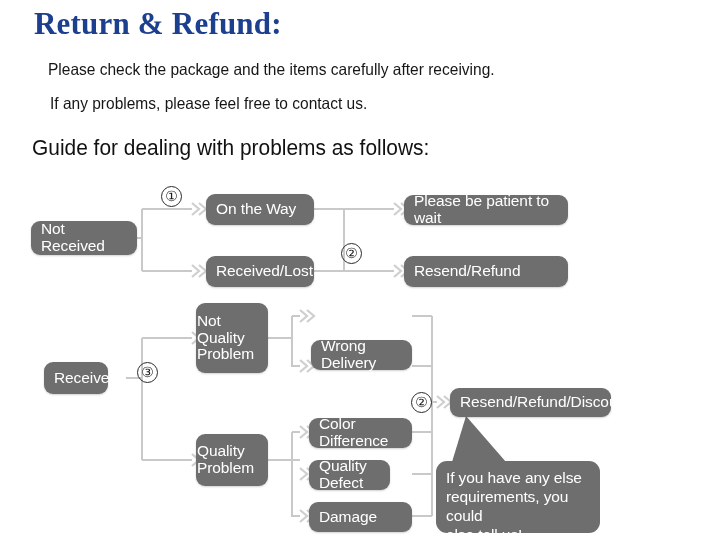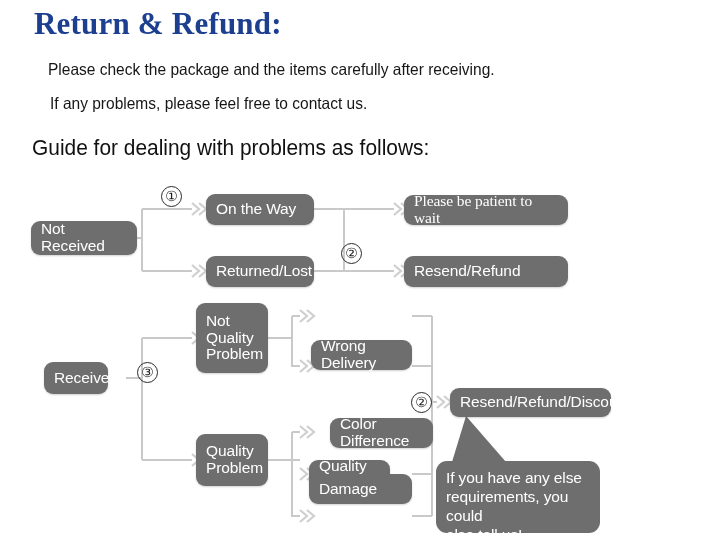--- a/index.html
+++ b/index.html
@@ -52,21 +52,21 @@
     justify-content:flex-start;
     box-sizing:border-box;
     padding:0 10px;
     font-size:15.5px;
     line-height:1.08;
     white-space:pre-line;
     letter-spacing:-0.1px;
     box-shadow:0 1px 2px rgba(0,0,0,0.18);
   }
   .node.center{justify-content:center;text-align:center;}
-  .node.multi{align-items:center;padding:4px 10px;}
+  .node.multi{align-items:center;padding:4px 1px;}
 
   .marker{
     position:absolute;
     width:21px;height:21px;
     border:1.4px solid #2a2a2a;
     border-radius:50%;
     color:#1d1d1d;
     font-family:"Liberation Serif","DejaVu Serif",serif;
     font-size:14px;
     display:flex;align-items:center;justify-content:center;
@@ -179,43 +179,43 @@
           <use href="#ahead" x="437" y="402"></use>
         </g>
 
       <path d="M466,416 L506,462 L452,462 Z" fill="#6e6e6e" stroke="none"></path>
     </svg>
 
     <div class="node" style="left:206px;top:194px;width:108px;height:31px;">On the Way</div>
 
     <div class="node" style="left:31px;top:221px;width:106px;height:34px;">Not Received</div>
 
-    <div class="node" style="left:206px;top:256px;width:108px;height:31px;">Returned/Lost</div>
-
-    <div class="node" style="left:404px;top:195px;width:164px;height:30px;font-family:Liberation Serif, serif;">Please be patient to wait</div>
+    <div class="node" style="left:206px;top:256px;width:108px;height:31px;">Received/Lost</div>
+
+    <div class="node" style="left:404px;top:195px;width:164px;height:30px;">Please be patient to wait</div>
 
     <div class="node" style="left:404px;top:256px;width:164px;height:31px;">Resend/Refund</div>
 
     <div class="node" style="left:44px;top:362px;width:64px;height:32px;">Received</div>
 
     <div class="node multi" style="left:196px;top:303px;width:72px;height:70px;">Not
 Quality
 Problem</div>
 
     <div class="node multi" style="left:196px;top:434px;width:72px;height:52px;">Quality
 Problem</div>
 
 
     <div class="node" style="left:311px;top:340px;width:101px;height:30px;">Wrong Delivery</div>
 
-    <div class="node" style="left:309px;top:418px;width:103px;height:30px;margin-left:21px;">Color Difference</div>
+    <div class="node" style="left:309px;top:418px;width:103px;height:30px;">Color Difference</div>
 
     <div class="node" style="left:309px;top:460px;width:81px;height:30px;">Quality Defect</div>
 
-    <div class="node" style="left:309px;top:474px;width:103px;height:30px;">Damage</div>
+    <div class="node" style="left:309px;top:502px;width:103px;height:30px;">Damage</div>
 
     <div class="node" style="left:450px;top:388px;width:161px;height:29px;">Resend/Refund/Discount</div>
 
     <div class="marker" style="left:161px;top:186px;">①</div>
     <div class="marker" style="left:341px;top:243px;">②</div>
     <div class="marker" style="left:137px;top:362px;">③</div>
     <div class="marker" style="left:411px;top:392px;">②</div>
 
     <div class="bubble" style="left:436px;top:461px;width:164px;height:72px;">If you have any else
 requirements, you could

